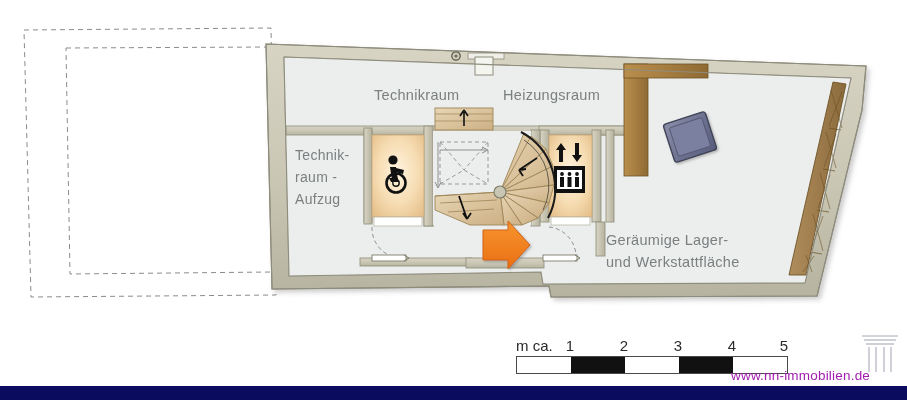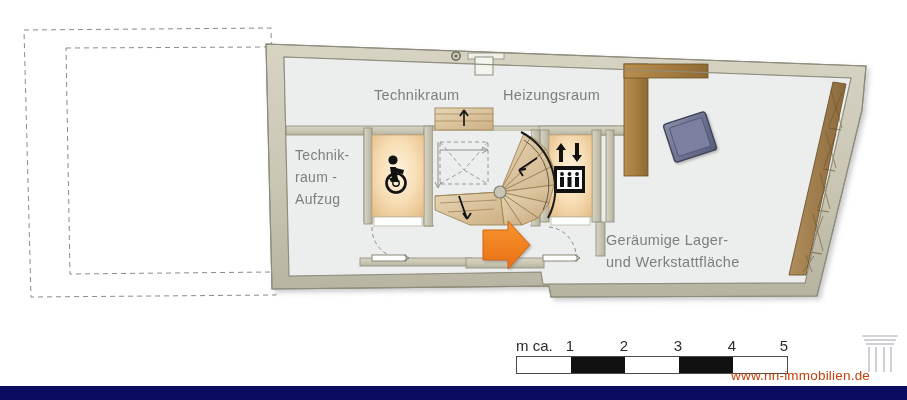--- a/index.html
+++ b/index.html
@@ -332,16 +332,16 @@
       <line x1="5" y1="8" x2="41" y2="8"></line>
       <line x1="7" y1="12" x2="39" y2="12"></line>
       <line x1="9" y1="16" x2="37" y2="16"></line>
       <line x1="12" y1="19" x2="12" y2="44"></line>
       <line x1="19" y1="19" x2="19" y2="44"></line>
       <line x1="27" y1="19" x2="27" y2="44"></line>
       <line x1="34" y1="19" x2="34" y2="44"></line>
     </g>
   </svg>
 
-  <div id="wmtext" style="color: #c2410c;">www.nn-immobilien.de</div>
+  <div id="wmtext" style="color: #a21caf;">www.nn-immobilien.de</div>
 
   <div id="bottombar" style="background: rgb(10, 10, 94);"></div>
 </div>
 
 </body></html>

